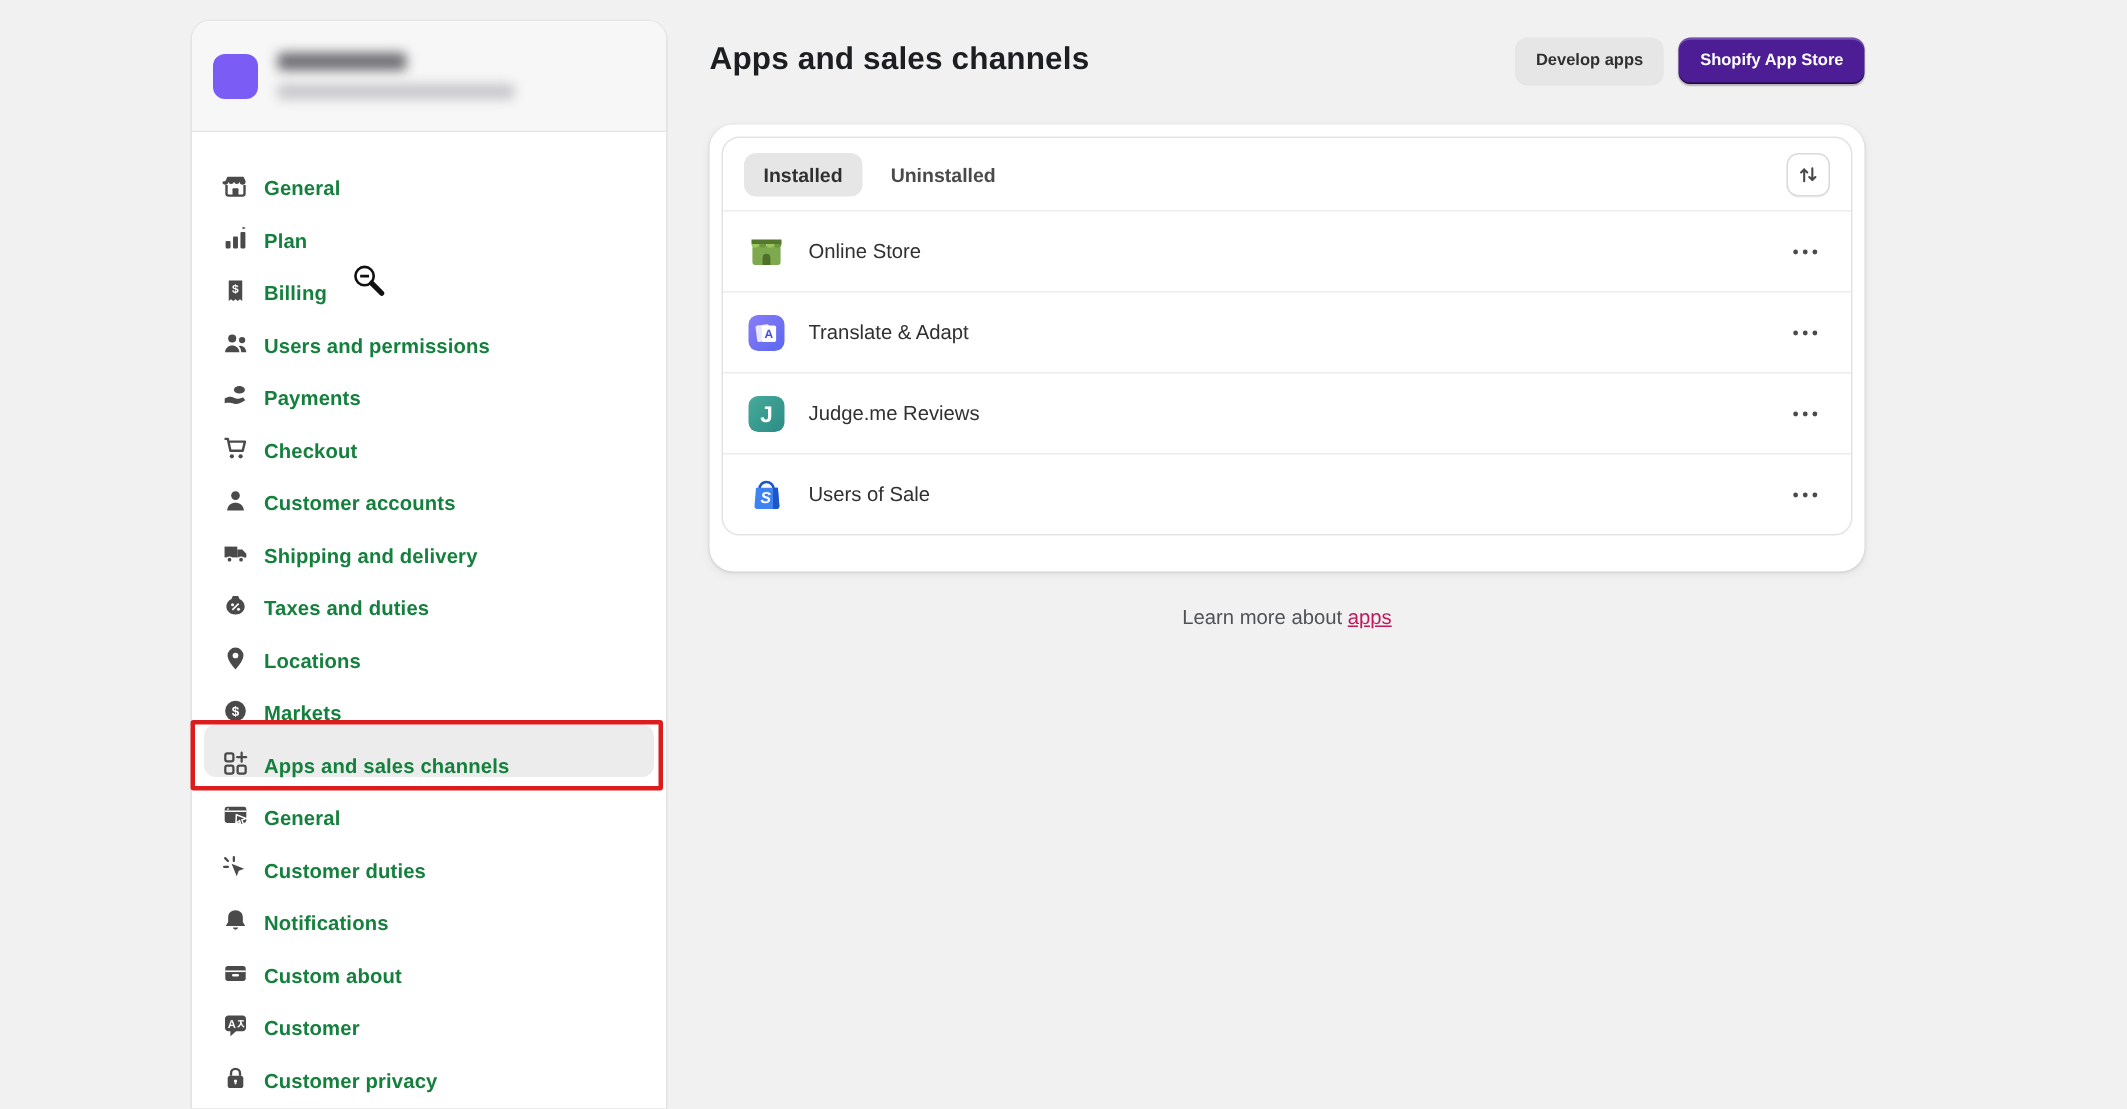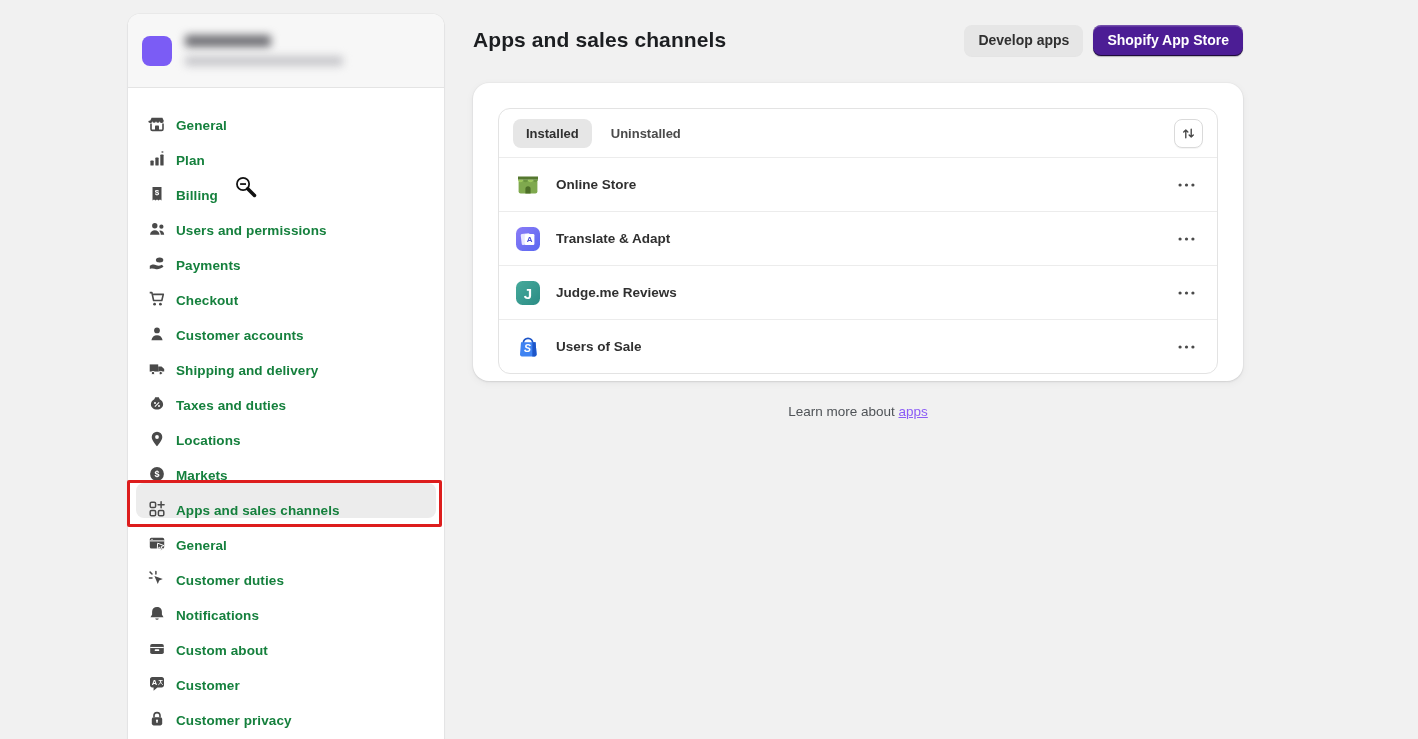--- a/index.html
+++ b/index.html
@@ -41,60 +41,60 @@
   .zoom-cursor{ position:absolute; left:234px; top:175px; width:24px; height:24px; z-index:10; }
 
   
   .main-header{
     position:absolute; left:473px; top:18px; width:770px; height:44px;
     display:flex; align-items:center; justify-content:space-between;
   }
   .page-title{ font-size:21px; font-weight:700; color:#1c1e21; letter-spacing:.1px; }
   .header-actions{ display:flex; gap:10px; }
   .btn{ height:31px; border:none; border-radius:8px; padding:0 14px; font-family:inherit;
-        font-size:14px; font-weight:600; cursor:pointer; display:flex; align-items:center; }
+        font-size:11px; font-weight:600; cursor:pointer; display:flex; align-items:center; }
   .btn-secondary{ background:#e6e6e6; color:#303030; box-shadow:0 1px 0 rgba(0,0,0,.05); }
   .btn-primary{ background:#4c1d95; color:#fff;
         box-shadow:inset 0 1.5px 0 rgba(255,255,255,.22), inset 0 -1px 0 rgba(0,0,0,.6), 0 1px 1px rgba(0,0,0,.25); }
 
   .main-card{
     position:absolute; left:473px; top:83px; width:770px; height:298px;
-    background:#fff; border-radius:16px; padding:25px;
+    background:#fff; border-radius:16px; padding:8px;
     box-shadow:0 1px 2px rgba(31,33,36,.10), 0 2px 8px rgba(31,33,36,.05), 0 0 0 1px rgba(31,33,36,.02);
   }
   .inner-card{ background:#fff; border:1px solid #e3e3e3; border-radius:12px; height:266px; overflow:hidden; }
 
   .tabs-row{ height:48px; display:flex; align-items:center; padding:0 14px; gap:6px; }
   .tab{ padding:7px 13px; border-radius:8px; font-size:13px; font-weight:600; color:#4a4a4a; cursor:pointer; }
   .tab.selected{ background:#e6e6e6; color:#303030; }
   .sort-button{
     margin-left:auto; width:29px; height:29px; background:#fff; border:1px solid #dadada;
     border-radius:8px; display:flex; align-items:center; justify-content:center; cursor:pointer;
     box-shadow:0 1px 0 rgba(0,0,0,.04);
   }
   .sort-button svg{ width:15px; height:15px; }
 
   .app-row{
     height:54px; display:flex; align-items:center; gap:15px; padding:0 16px;
     border-top:1px solid #ececec; cursor:pointer;
   }
   .app-icon{ width:26px; height:26px; flex:0 0 auto; }
   .app-icon svg{ width:26px; height:26px; }
-  .app-name{ font-size:13.5px; color:#303030; font-weight:700;text-align:center; }
+  .app-name{ font-size:13.5px; color:#303030; font-weight:400;text-align:center; }
   .row-menu{
     margin-left:auto; width:30px; height:28px; border:none; background:transparent; border-radius:6px;
     display:flex; align-items:center; justify-content:center; cursor:pointer;
   }
   .row-menu svg{ width:17px; height:4px; }
 
   .footer-note{
     position:absolute; left:473px; top:404px; width:770px; text-align:center;
     font-size:13.5px; color:#4f5357;
   }
-  .footer-note a{ color:#8b5cf6; text-decoration:underline; cursor:pointer;margin-top:16px; }
+  .footer-note a{ color:#be185d; text-decoration:underline; cursor:pointer;margin-top:16px; }
 </style>
 </head>
 <body>
 
 <svg style="position:absolute;width:0;height:0;overflow:hidden" aria-hidden="true">
   <defs>
     <linearGradient id="gTr" x1="0" y1="0" x2="1" y2="1">
       <stop offset="0" stop-color="#8a7bf7"></stop>
         <stop offset="1" stop-color="#5a68f0"></stop>
     </linearGradient>

